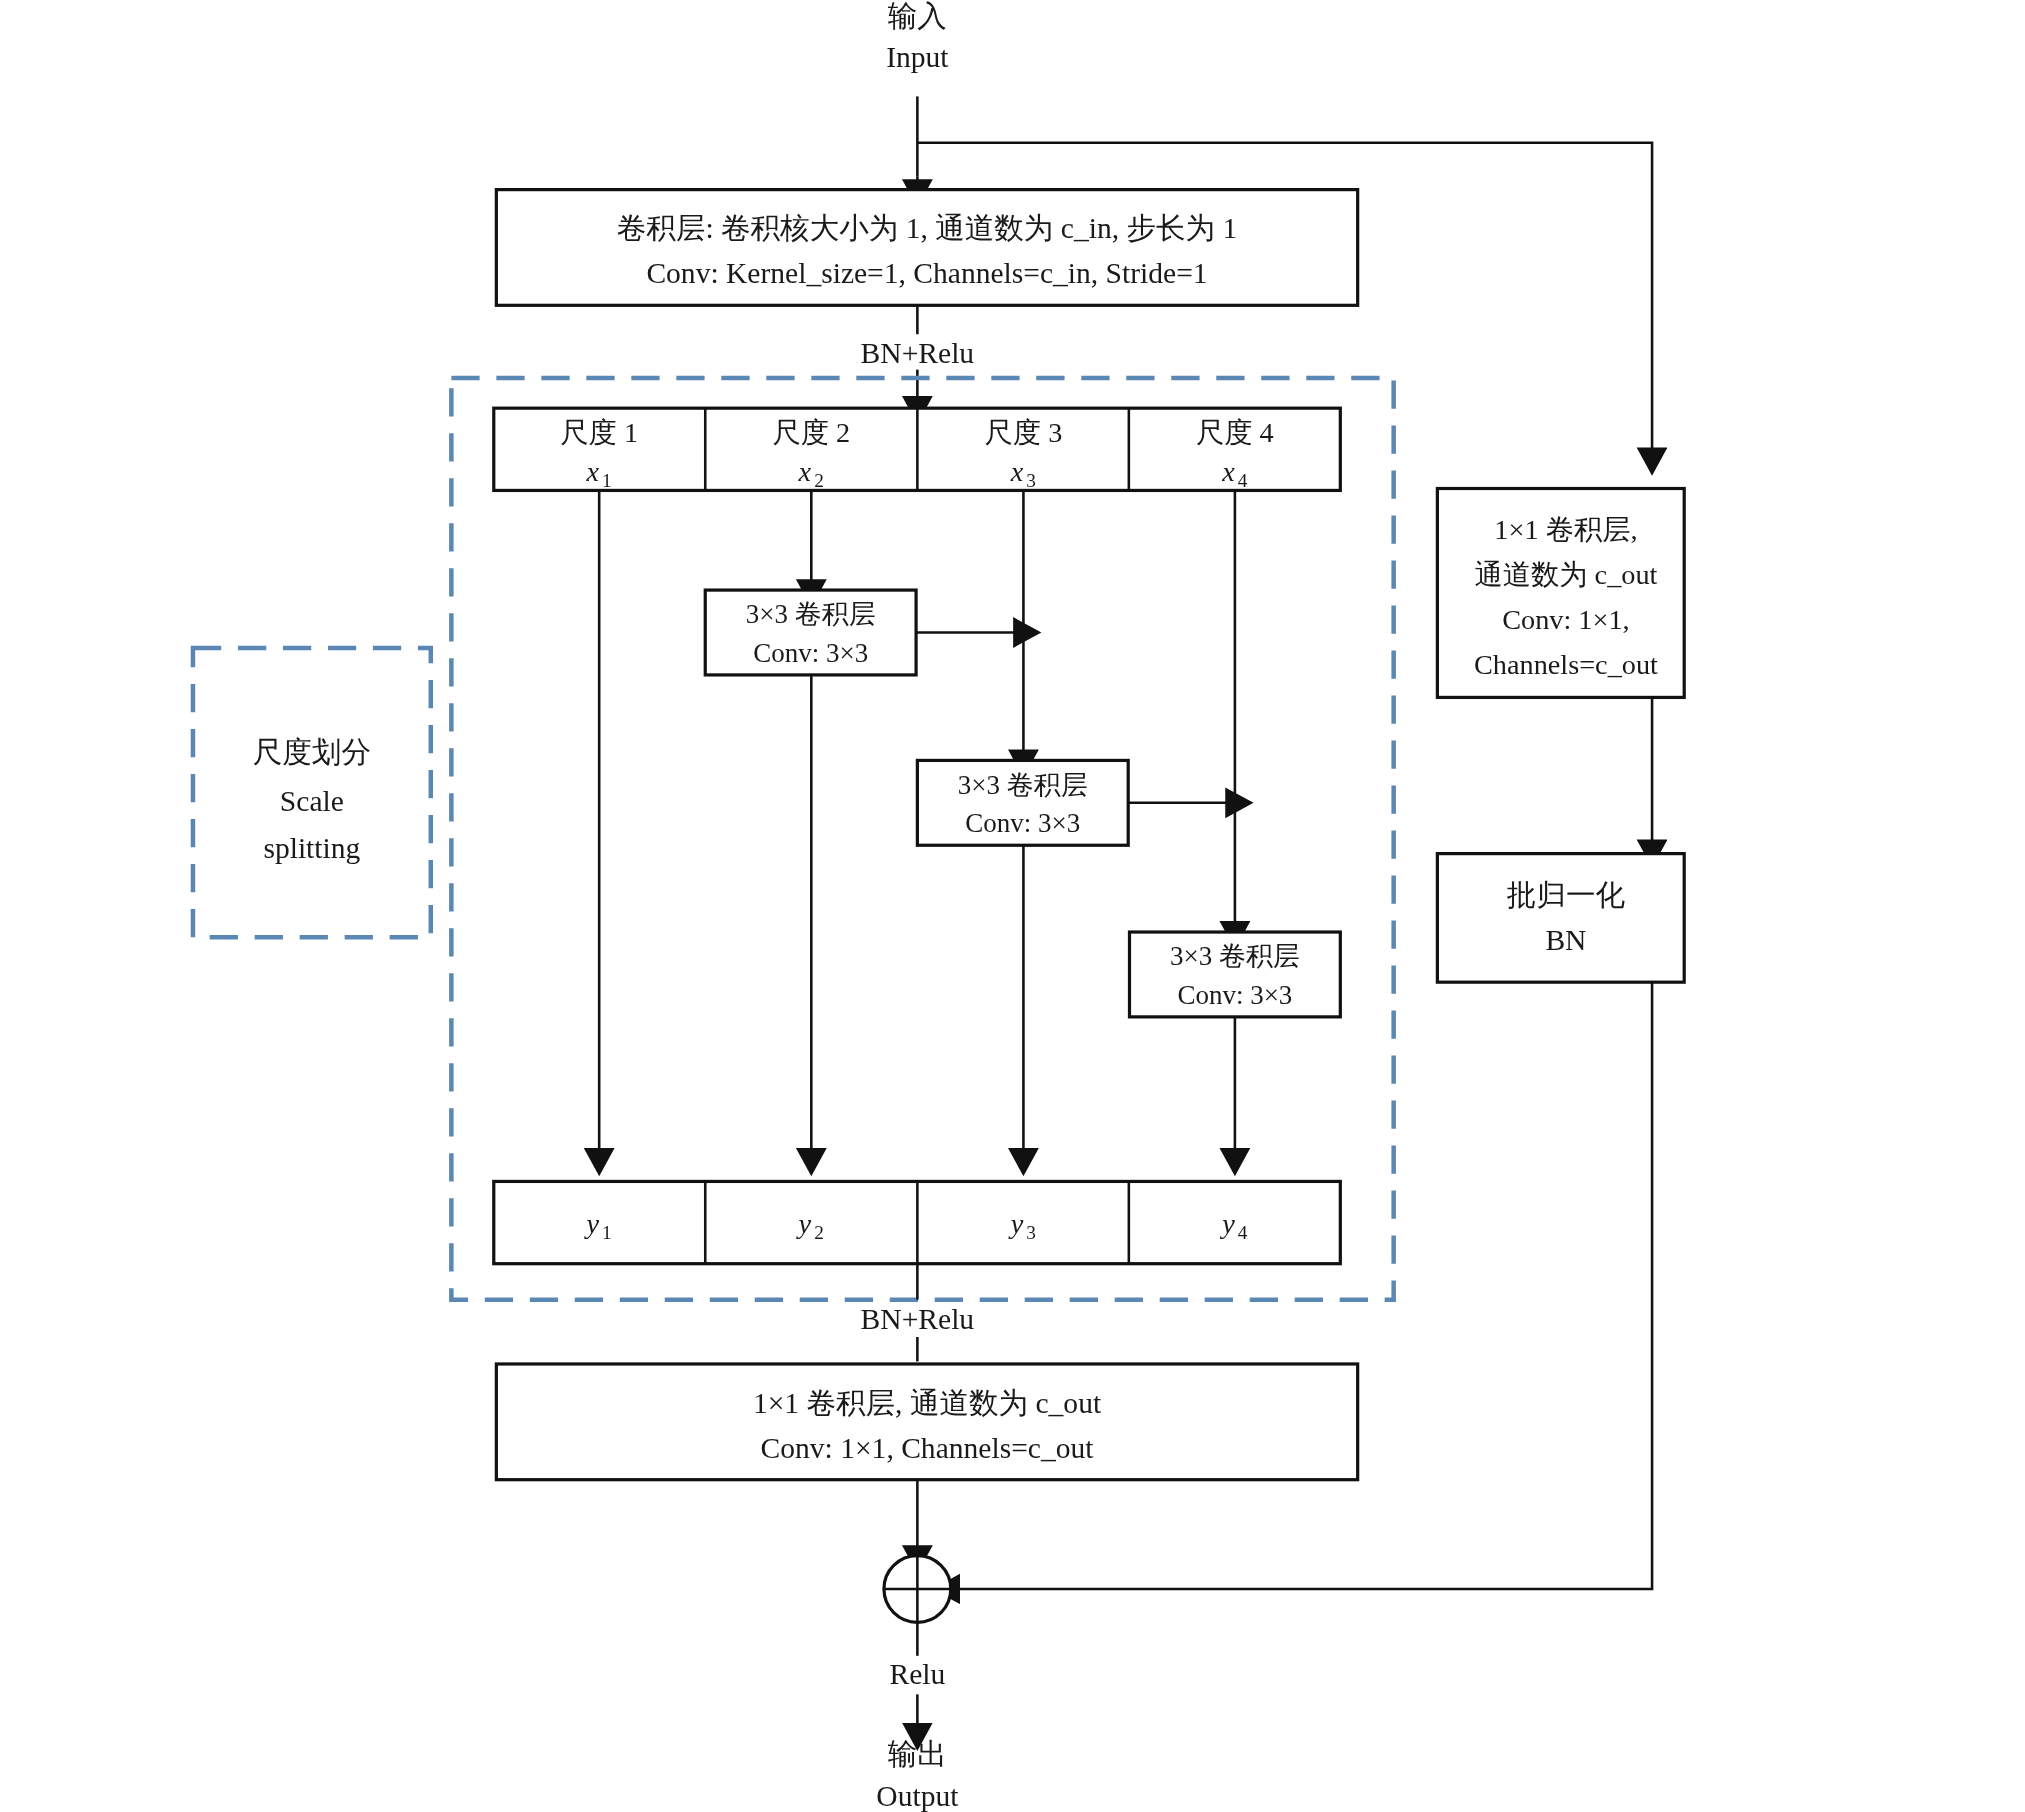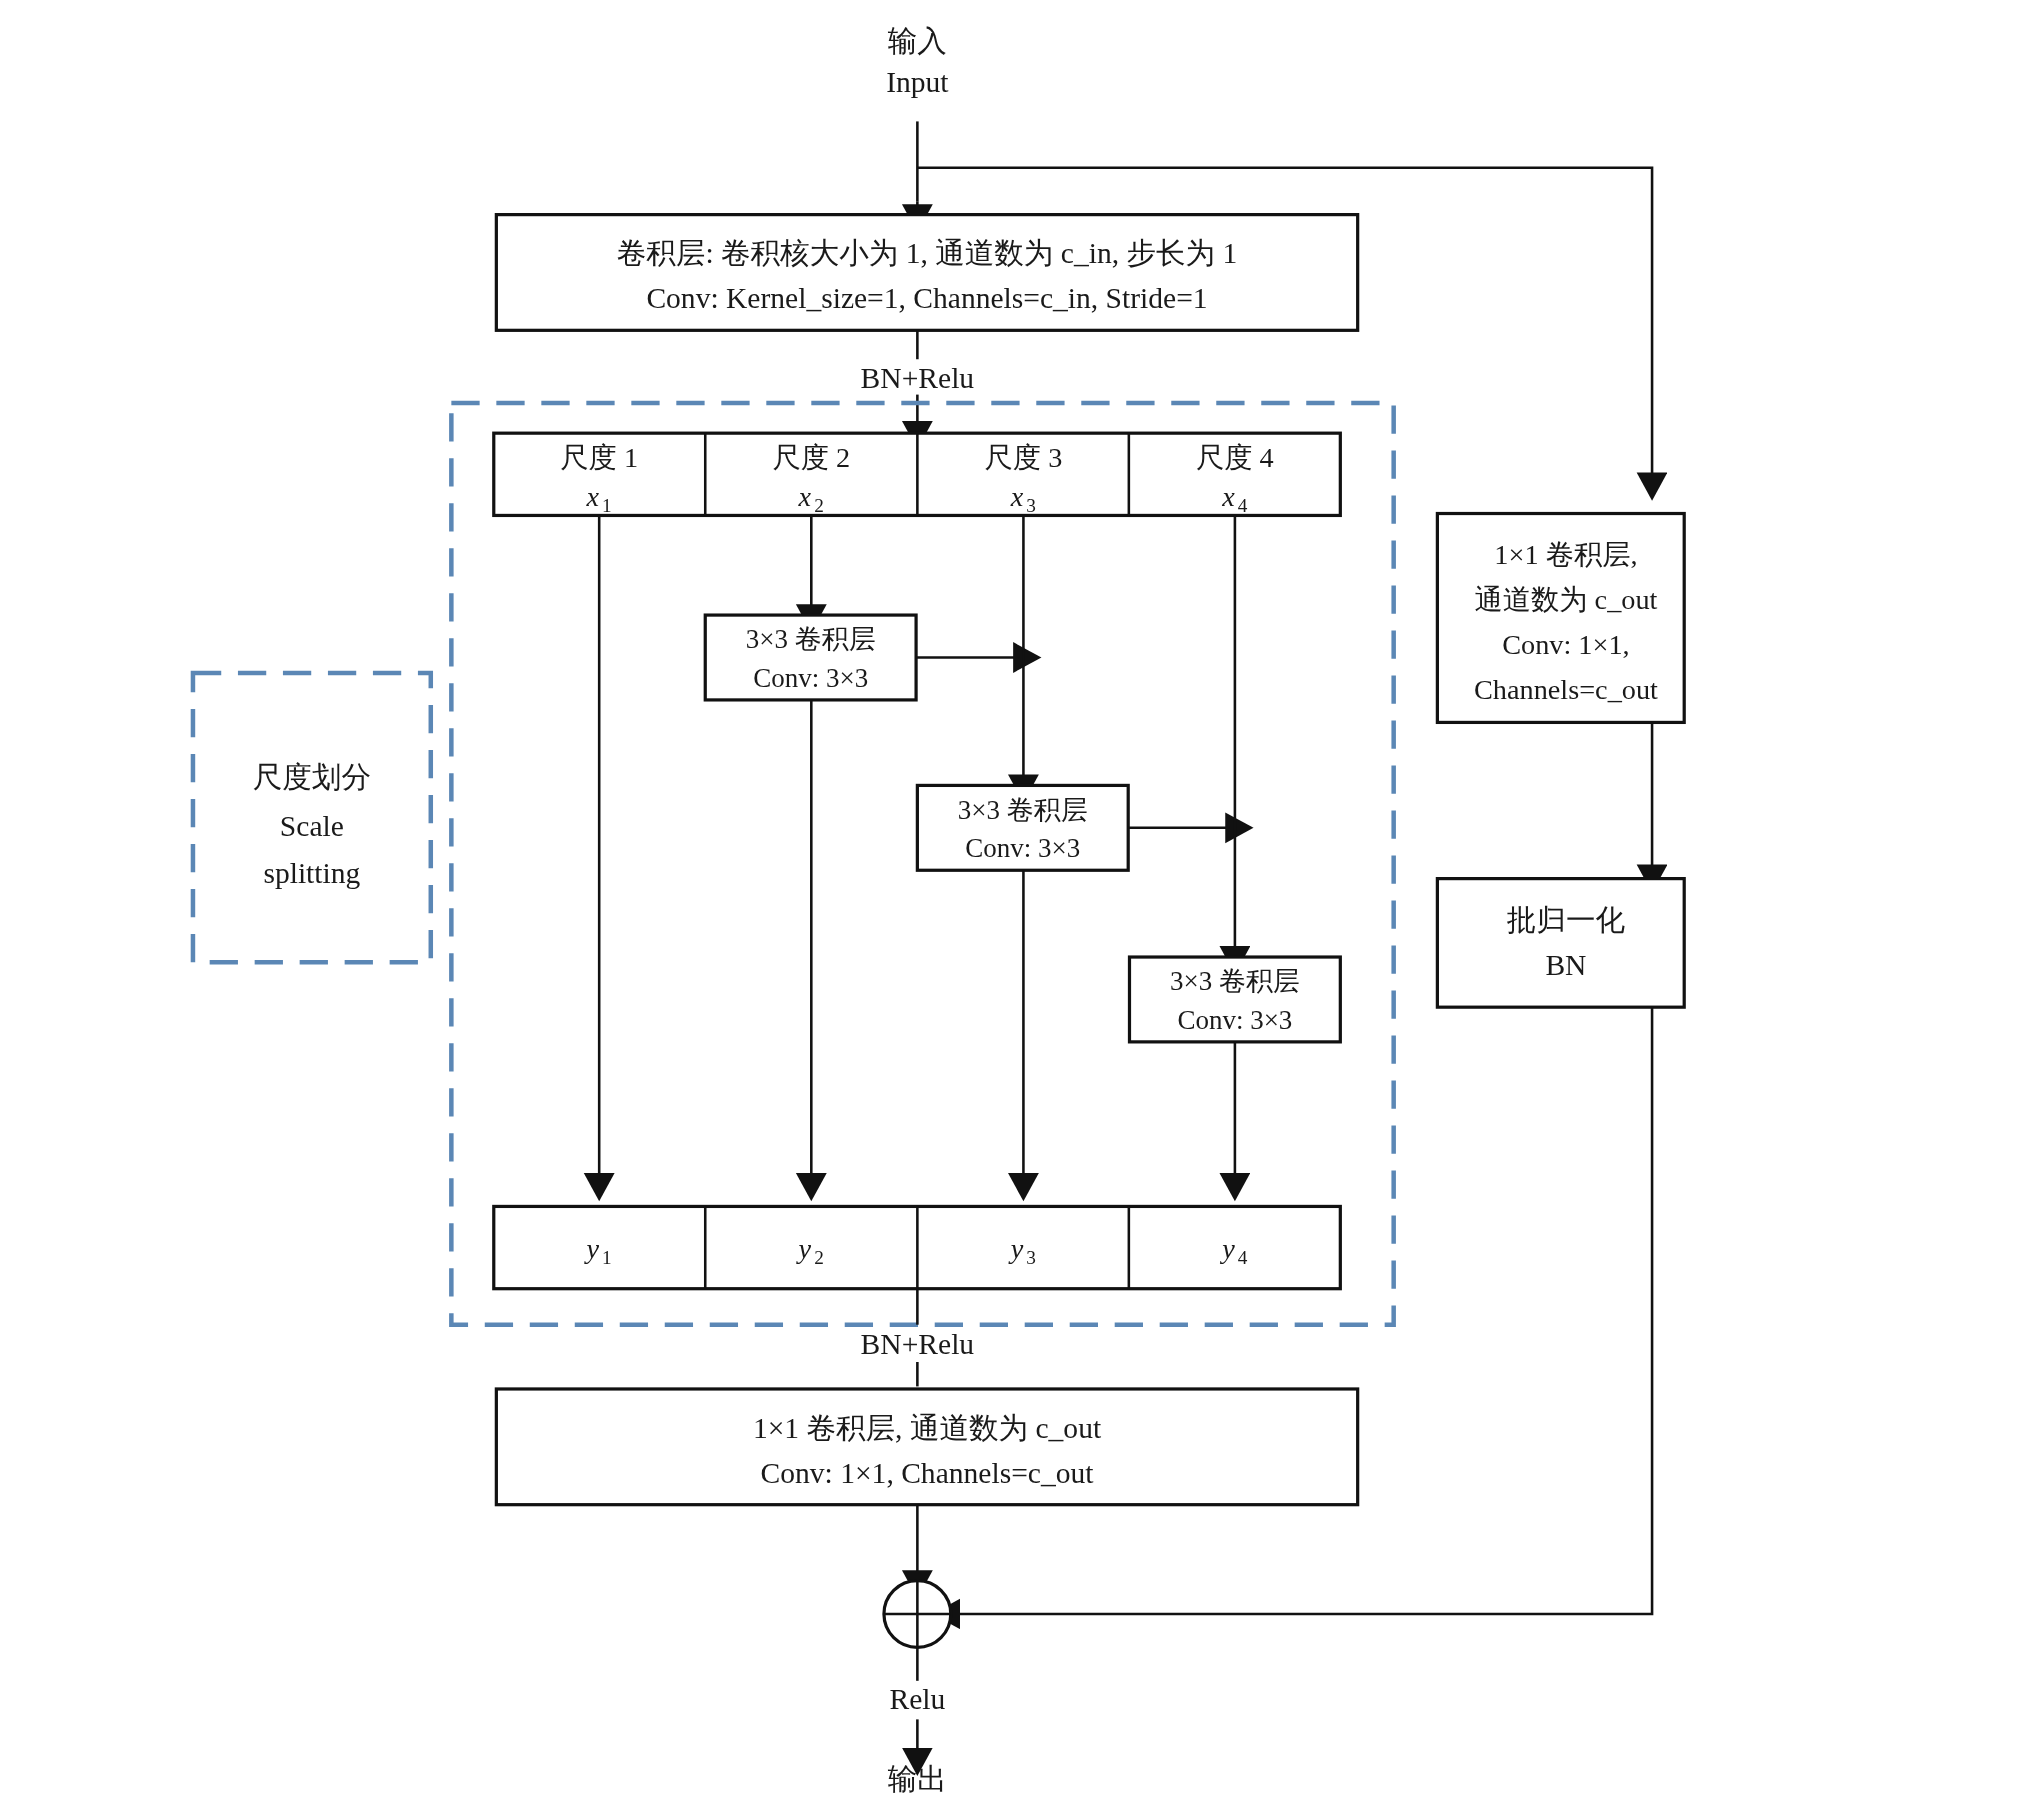--- a/index.html
+++ b/index.html
@@ -1,18 +1,18 @@
 <!DOCTYPE html>
 <html style="font-size:10.3px"><head>
 <meta charset="utf-8">
 <style>
   html,body{margin:0;padding:0;background:#ffffff;}
   body{width:2025px;height:1812px;overflow:hidden;
        font-family:"Liberation Serif","DejaVu Serif",serif;}
-  #stage{position:relative;width:2025px;height:1336px;margin-top:25px;}
+  #stage{position:relative;width:2025px;height:1336px;}
   svg{position:absolute;top:0;left:0;width:2025px;height:1812px;}
   .lbl{font-family:"Liberation Serif","DejaVu Serif",serif;fill:#1a1a1a;}
   .t42{font-size:42px;}
   .t44{font-size:44px;}
   .t46{font-size:46px;}
   .sub{font-size:30px;}
   .it{font-style:italic;}
   .box{fill:#ffffff;stroke:#111111;stroke-width:5;}
   .thin{fill:none;stroke:#111111;stroke-width:4;}
   .divider{stroke:#111111;stroke-width:4;}

